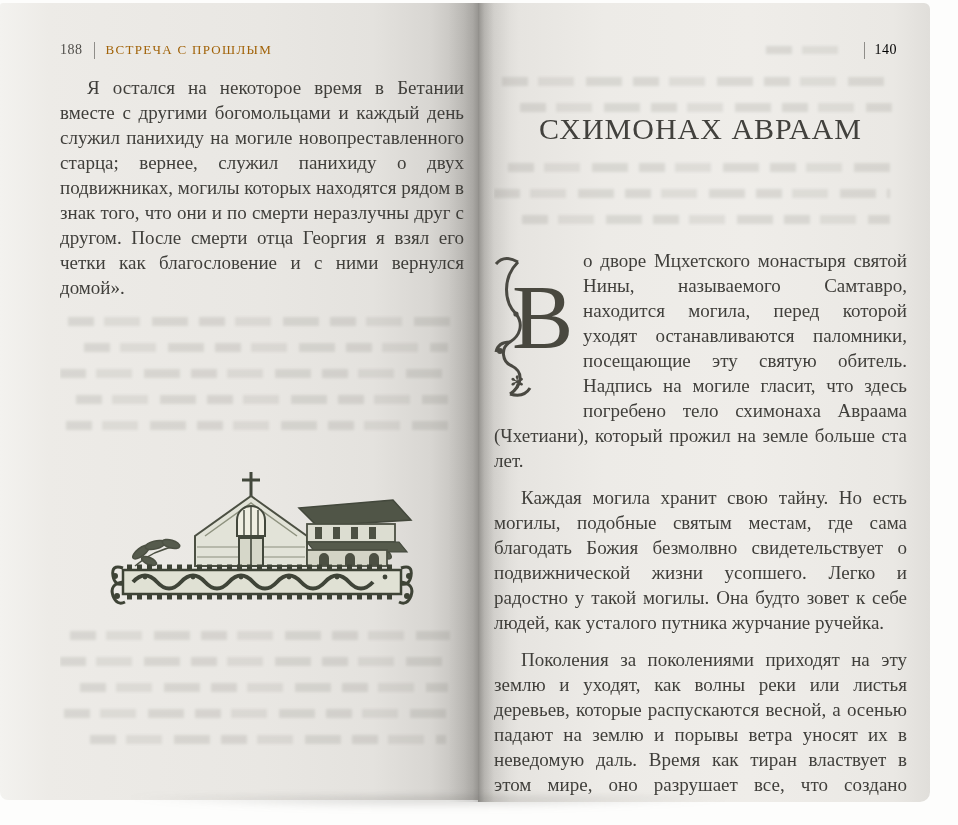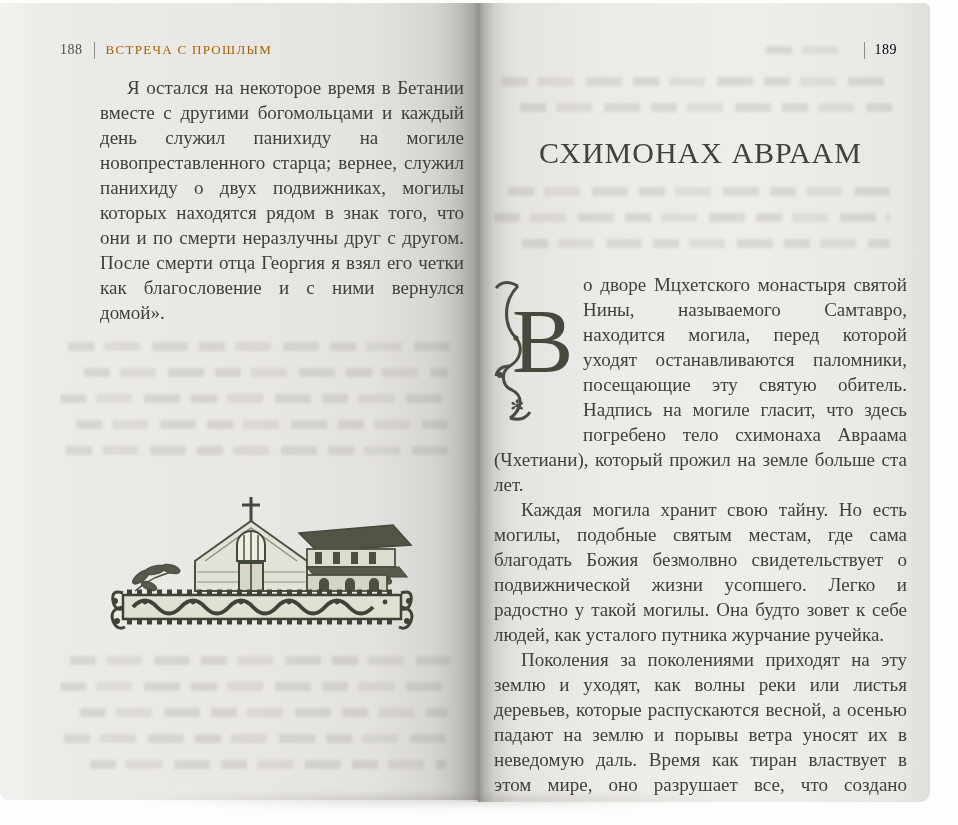--- a/index.html
+++ b/index.html
@@ -29,46 +29,46 @@
   }
 
   
   .lp-content { position:absolute; left:60px; top:40px; width:404px; height:750px; overflow:hidden; }
   .running-head { display:flex; align-items:center; gap:11px; height:20px; color:#504e4a; }
   .rh-num { font-size:14px; letter-spacing:.5px; }
   .rh-bar { width:1px; height:17px; background:#8f8d89; }
   .rh-title { font-size:13px; letter-spacing:1.3px; color:#a16207; }
 
   .body-text { font-size:19px; line-height:25px; color:#403f3b; text-align:justify; }
-  .lp-content .body-text { margin-top:15px;margin-left:40px; }
+  .lp-content .body-text { margin-top:15px; }
   .body-text p { text-indent:27px; }
 
   
   .ghost-line {
     height:9px; filter:blur(1.4px); opacity:.85;
     background:repeating-linear-gradient(90deg,
       rgba(112,109,102,0.20) 0 26px, rgba(0,0,0,0) 26px 36px,
       rgba(112,109,102,0.15) 36px 72px, rgba(0,0,0,0) 72px 84px,
       rgba(112,109,102,0.19) 84px 120px, rgba(0,0,0,0) 120px 131px);
   }
   .ghost-block .ghost-line { margin-top:17px; }
   .gh-inline { display:inline-block; width:78px; height:8px; vertical-align:middle; margin-right:10px; }
 
   
   .vignette { display:block; margin:16px auto 0 auto; }
 
   
   .rp-content { position:absolute; left:494px; top:40px; width:413px; height:756px; overflow:hidden; }
   .rp-head { display:flex; justify-content:flex-end; align-items:center; gap:10px; height:20px; padding-right:10px; }
   .chapter-title {
-    margin-top:24px; text-align:center; font-size:30px; letter-spacing:1px;
+    text-align:center; font-size:30px; letter-spacing:1px;
     color:#42413d; font-weight:normal;
   }
   .rp-body { margin-top:24px; }
-  .rp-body p + p { margin-top:0; }
+  .rp-body p + p { margin-top:12px; }
   .dropcap-wrap { float:left; width:78px; height:146px; margin:4px 13px 2px -2px; }
 </style>
 </head>
 <body>
 
 <div class="scan">
 
   <div class="page-left"></div>
   <div class="page-right"></div>
   <div class="gutter-shadow"></div>
@@ -170,21 +170,21 @@
       <div class="ghost-line" style="width:96%; margin-left:4px;"></div>
       <div class="ghost-line" style="width:88%; margin-left:30px;"></div>
     </div>
   </div>
 
   <div class="rp-content">
 
     <div class="rp-head">
       <span class="ghost-line gh-inline"></span>
       <span class="rh-bar"></span>
-      <span class="rh-num">189</span>
+      <span class="rh-num">140</span>
     </div>
 
     <div class="ghost-block" style="margin-top:2px;">
       <div class="ghost-line" style="width:95%; margin-left:8px;"></div>
       <div class="ghost-line" style="width:90%; margin-left:26px;"></div>
     </div>
 
     <h1 class="chapter-title">СХИМОНАХ АВРААМ</h1>
 
     <div class="ghost-block" style="margin-top:4px;">

